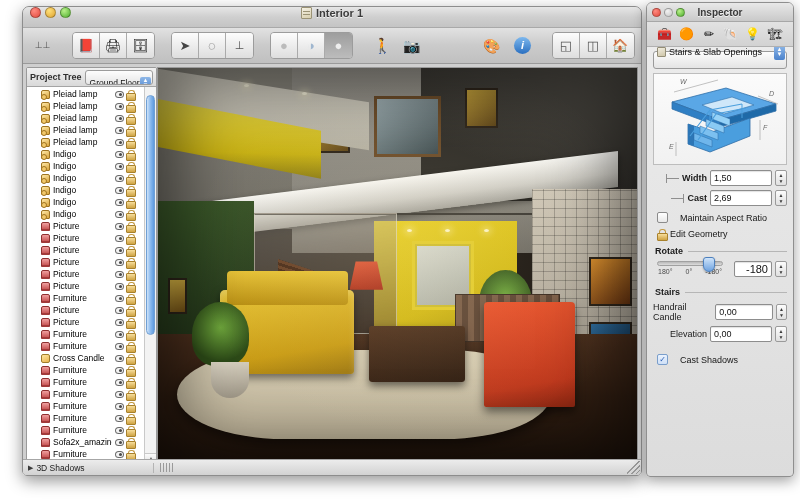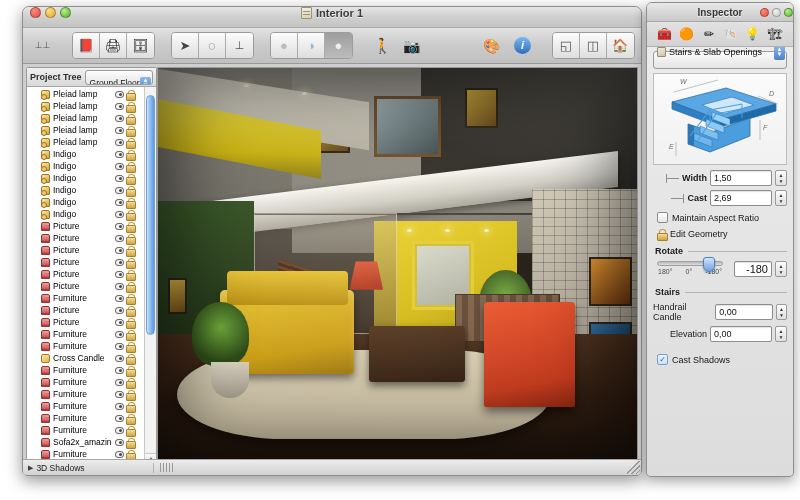--- a/index.html
+++ b/index.html
@@ -351,21 +351,21 @@
     width: 148px; height: 475px;
     background: linear-gradient(180deg,#ededed,#dcdcdc);
     border: 1px solid #8f8f8f; border-radius: 6px 6px 4px 4px;
     box-shadow: 0 4px 14px rgba(0,0,0,0.38);
     display: flex; flex-direction: column; overflow: hidden;
   }
   .insp-title {
     height: 19px; flex: 0 0 19px; position: relative;
     background: linear-gradient(180deg,#e8e8e8,#c9c9c9);
     border-bottom: 1px solid #a7a7a7;
-    display: flex; align-items: center; justify-content: flex-end;
+    display: flex; align-items: center;
   }
   .insp-title .traffic { margin-left: 5px; gap: 3px; }
   .insp-title .tl { width: 9px; height: 9px; }
   .tl.dim { background: radial-gradient(circle at 35% 30%,#f2f2f2,#c6c6c6); }
   .insp-title-text {
     position: absolute; left: 0; right: 0; text-align: center;
     font-size: 10px; font-weight: bold; color: #3a3a3a;
     text-shadow: 0 1px 0 rgba(255,255,255,0.7);
   }
   .insp-icons {
@@ -424,21 +424,21 @@
     display: flex; flex-direction: column; align-items: center; justify-content: center;
     font-size: 5px; line-height: 6px; color: #3a3a3a;
   }
   .dim-tick {
     width: 13px; height: 9px; flex: 0 0 13px; position: relative;
   }
   .dim-tick:before { content:""; position:absolute; left:0; top:0; width:1px; height:9px; background:#8f8f8f; }
   .dim-tick:after  { content:""; position:absolute; left:0; top:4px; width:13px; height:1px; background:#8f8f8f; }
   .dim-tick.flip:before { left: auto; right: 0; }
 
-  .checkrow { display: flex; align-items: center; gap: 4px; margin: 6px 0 6px 4px; }
+  .checkrow { display: flex; align-items: center; gap: 12px; margin: 6px 0 6px 4px; }
   .cbox {
     width: 11px; height: 11px; border: 1px solid #8b8b8b; border-radius: 2px;
     background: linear-gradient(180deg,#fff,#e8e8e8);
     display: flex; align-items: center; justify-content: center;
     font-size: 8px; color: #2a5db0; line-height: 1;
   }
   .cbox.on { background: linear-gradient(180deg,#eaf2fd,#cfe0f7); border-color:#7a9ecb; }
   .check-label { font-size: 9px; color: #161616; }
 
   .linkrow { display: flex; align-items: center; gap: 4px; margin: 5px 0 7px 4px; }

